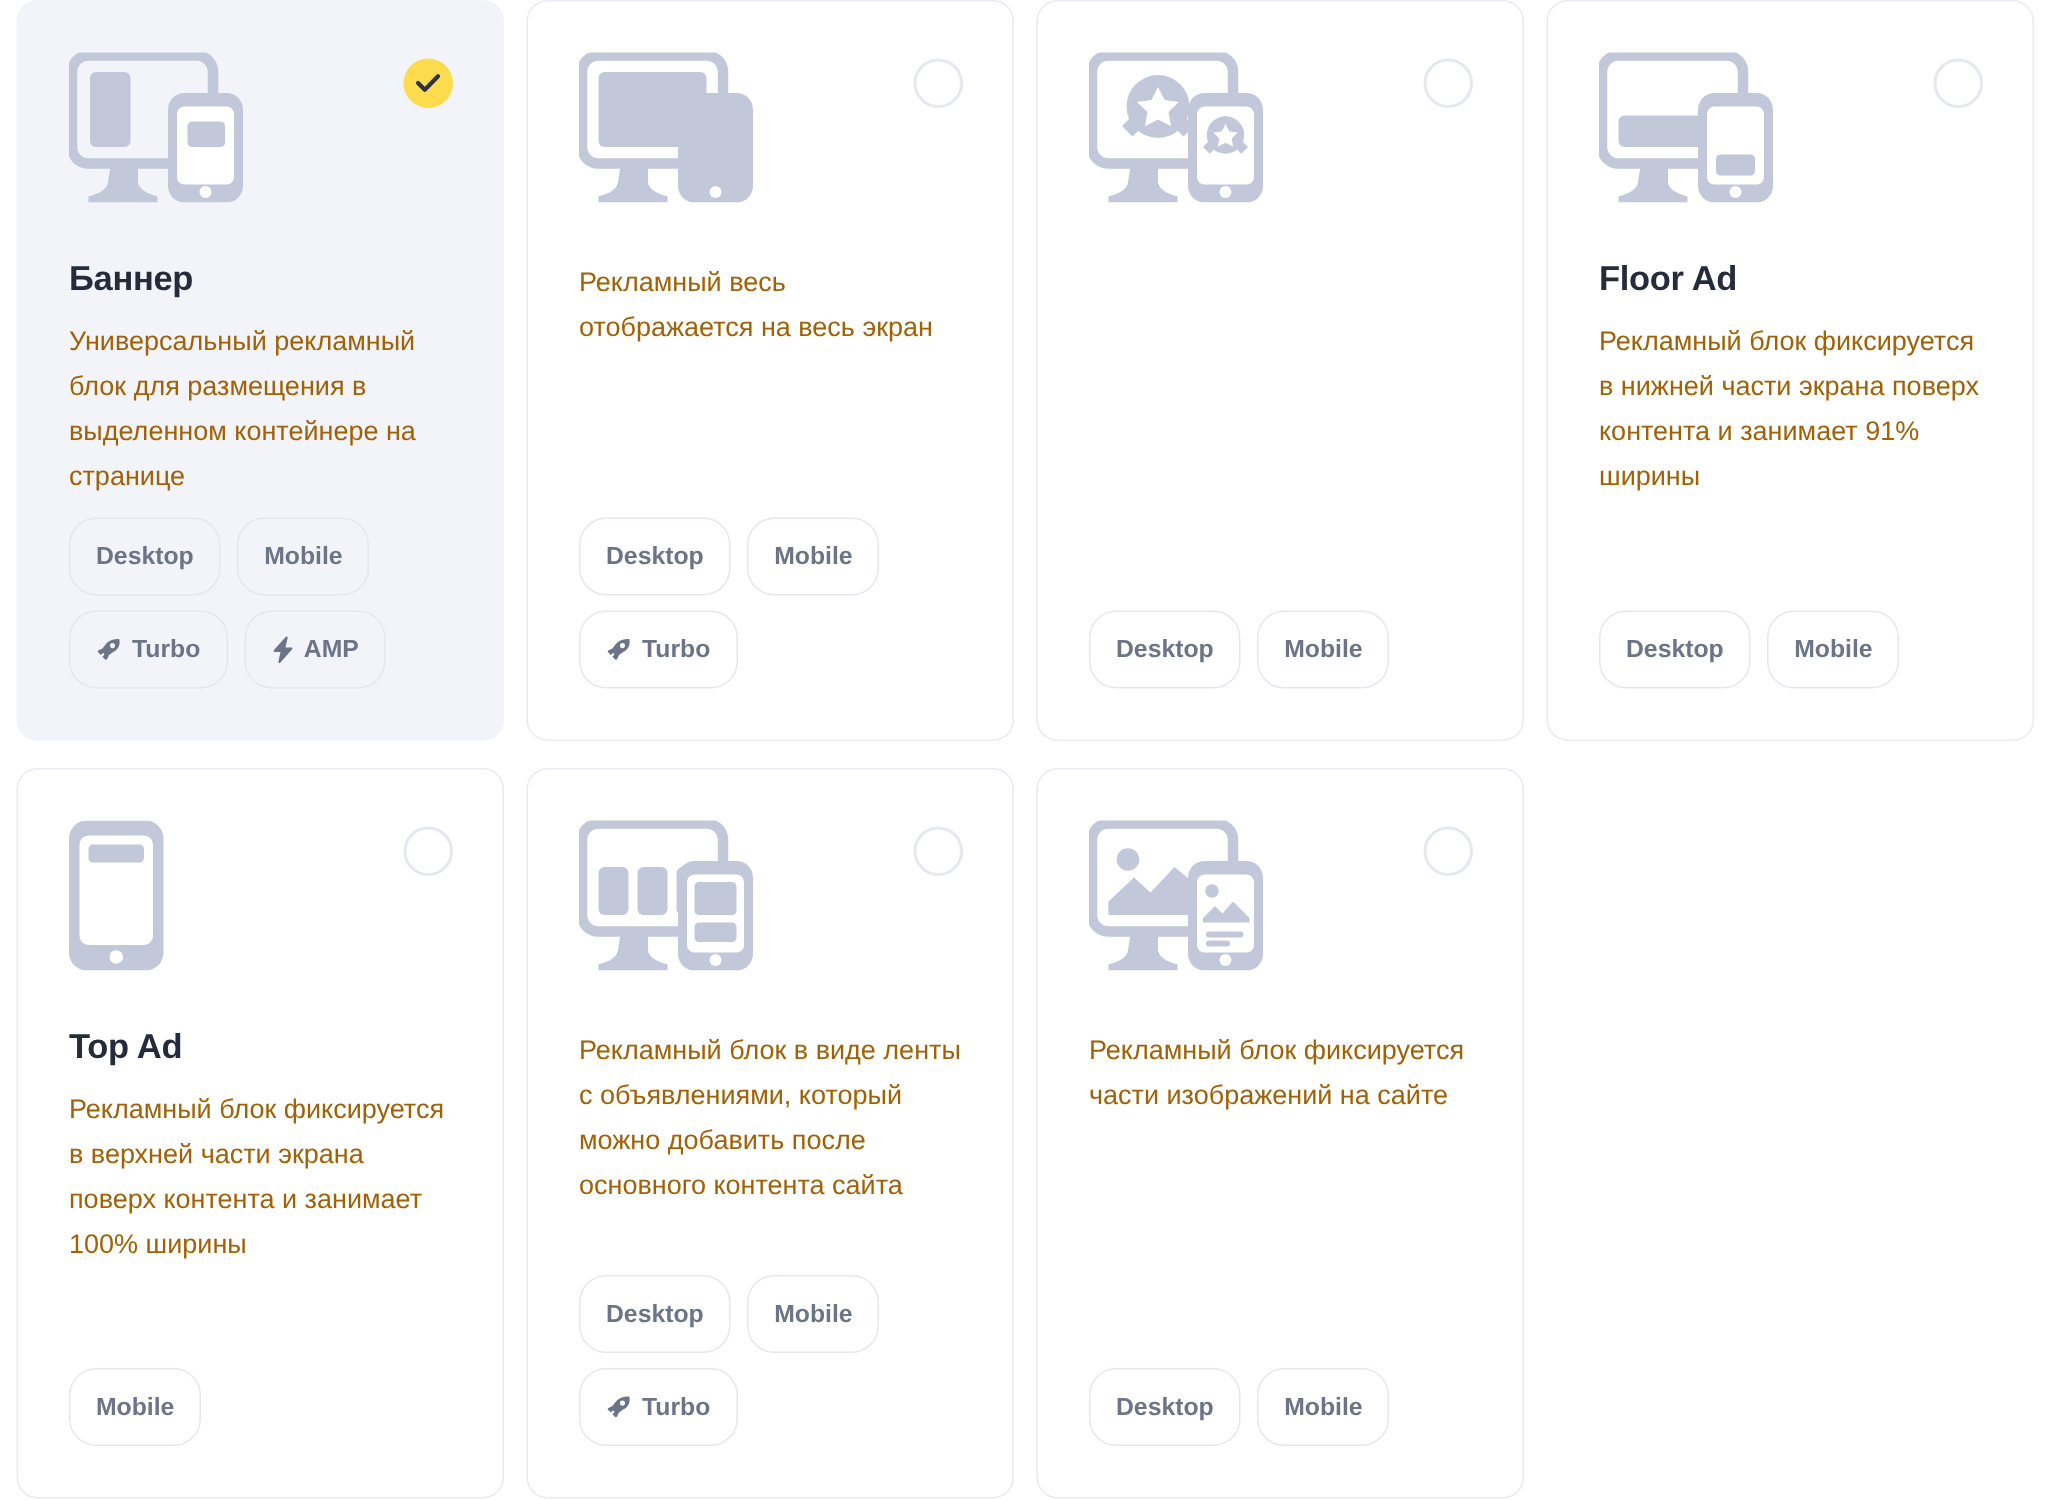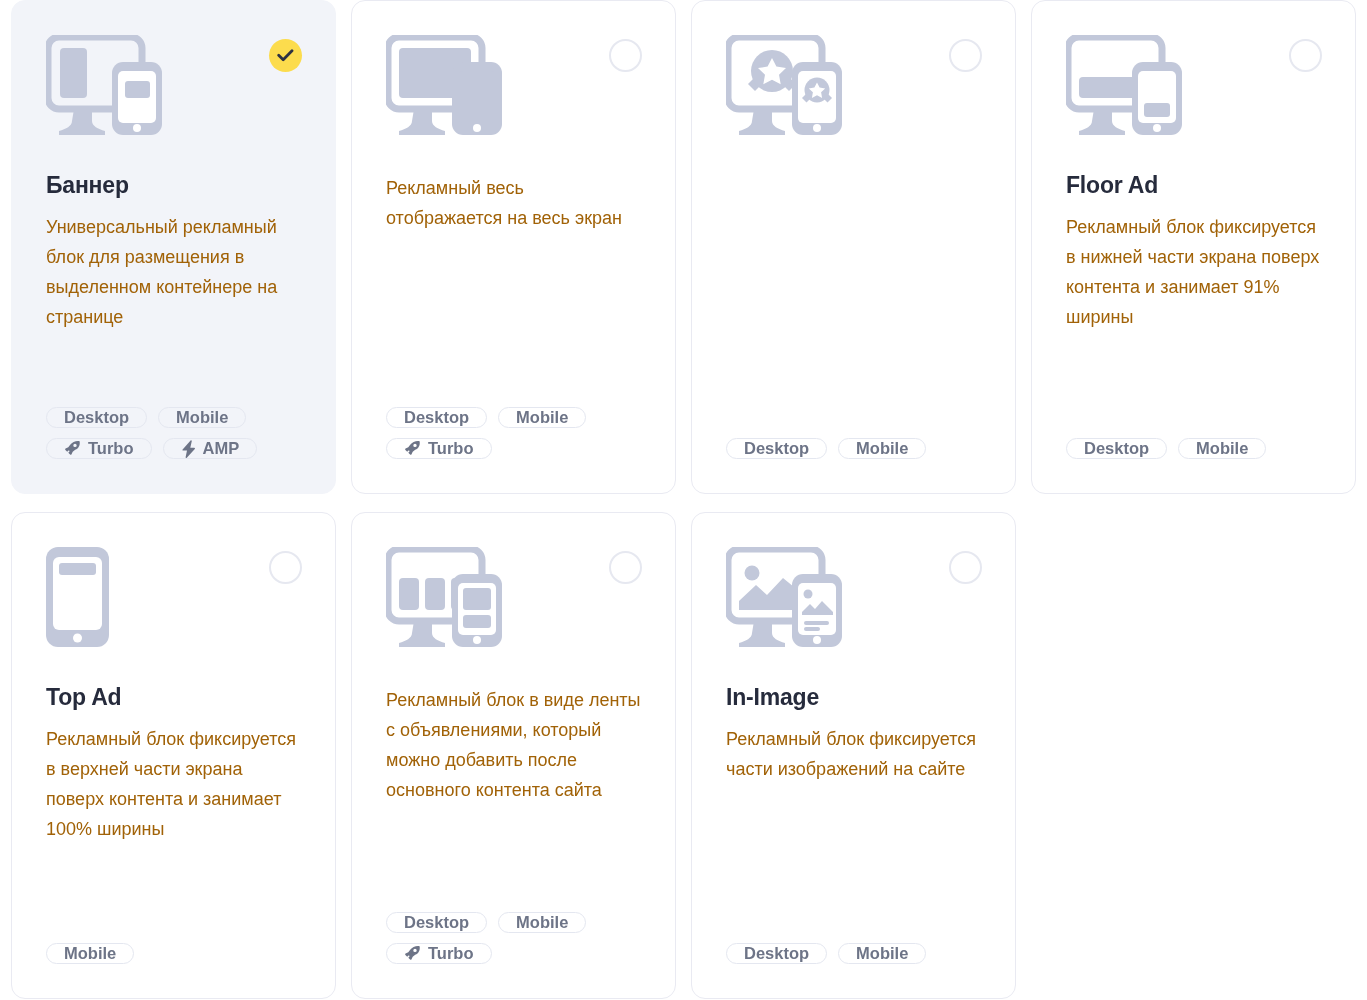--- a/index.html
+++ b/index.html
@@ -92,21 +92,21 @@
     display: flex;
     flex-wrap: wrap;
     gap: 10px 11px;
     padding-bottom: 34px;
   }
 
   .tag {
     display: inline-flex;
     align-items: center;
     gap: 7px;
-    height: 21px;
+    height: 52px;
     padding: 0 17px;
     border: 1px solid #e4e7f0;
     border-radius: 18px;
     font-size: 16.5px;
     font-weight: bold;
     color: #6d7487;
     background: transparent;
     white-space: nowrap;
   }
   .tag svg { display: block; flex: none; }
@@ -323,21 +323,20 @@
         <path d="M28 74 h18 v12 c0 5 6 8 13 10 v4 H13 v-4 c7-2 13-5 13-10 z" fill="#c2c8da"></path>
         <rect x="66" y="27" width="50" height="73" rx="11" fill="#c2c8da"></rect>
         <rect x="72" y="36" width="38" height="52" rx="5" fill="#ffffff"></rect>
         <circle cx="82" cy="47" r="4.5" fill="#c2c8da"></circle>
         <path d="M76 65 l8-8 5 5 7-8 11 11 v3 H76 z" fill="#c2c8da"></path>
         <rect x="78" y="74" width="25" height="4" rx="2" fill="#c2c8da"></rect>
         <rect x="78" y="80" width="16" height="4" rx="2" fill="#c2c8da"></rect>
         <circle cx="91" cy="93" r="4" fill="#ffffff"></circle>
       </svg>
       </div>
-    <div class="card-title">In-Image</div>
     <div class="card-desc">Рекламный блок фиксируется части изображений на сайте</div>
     <div class="spacer"></div>
     <div class="tags">
       <span class="tag">
 
         <span>Desktop</span>
       </span>
       <span class="tag">
 
         <span>Mobile</span>

